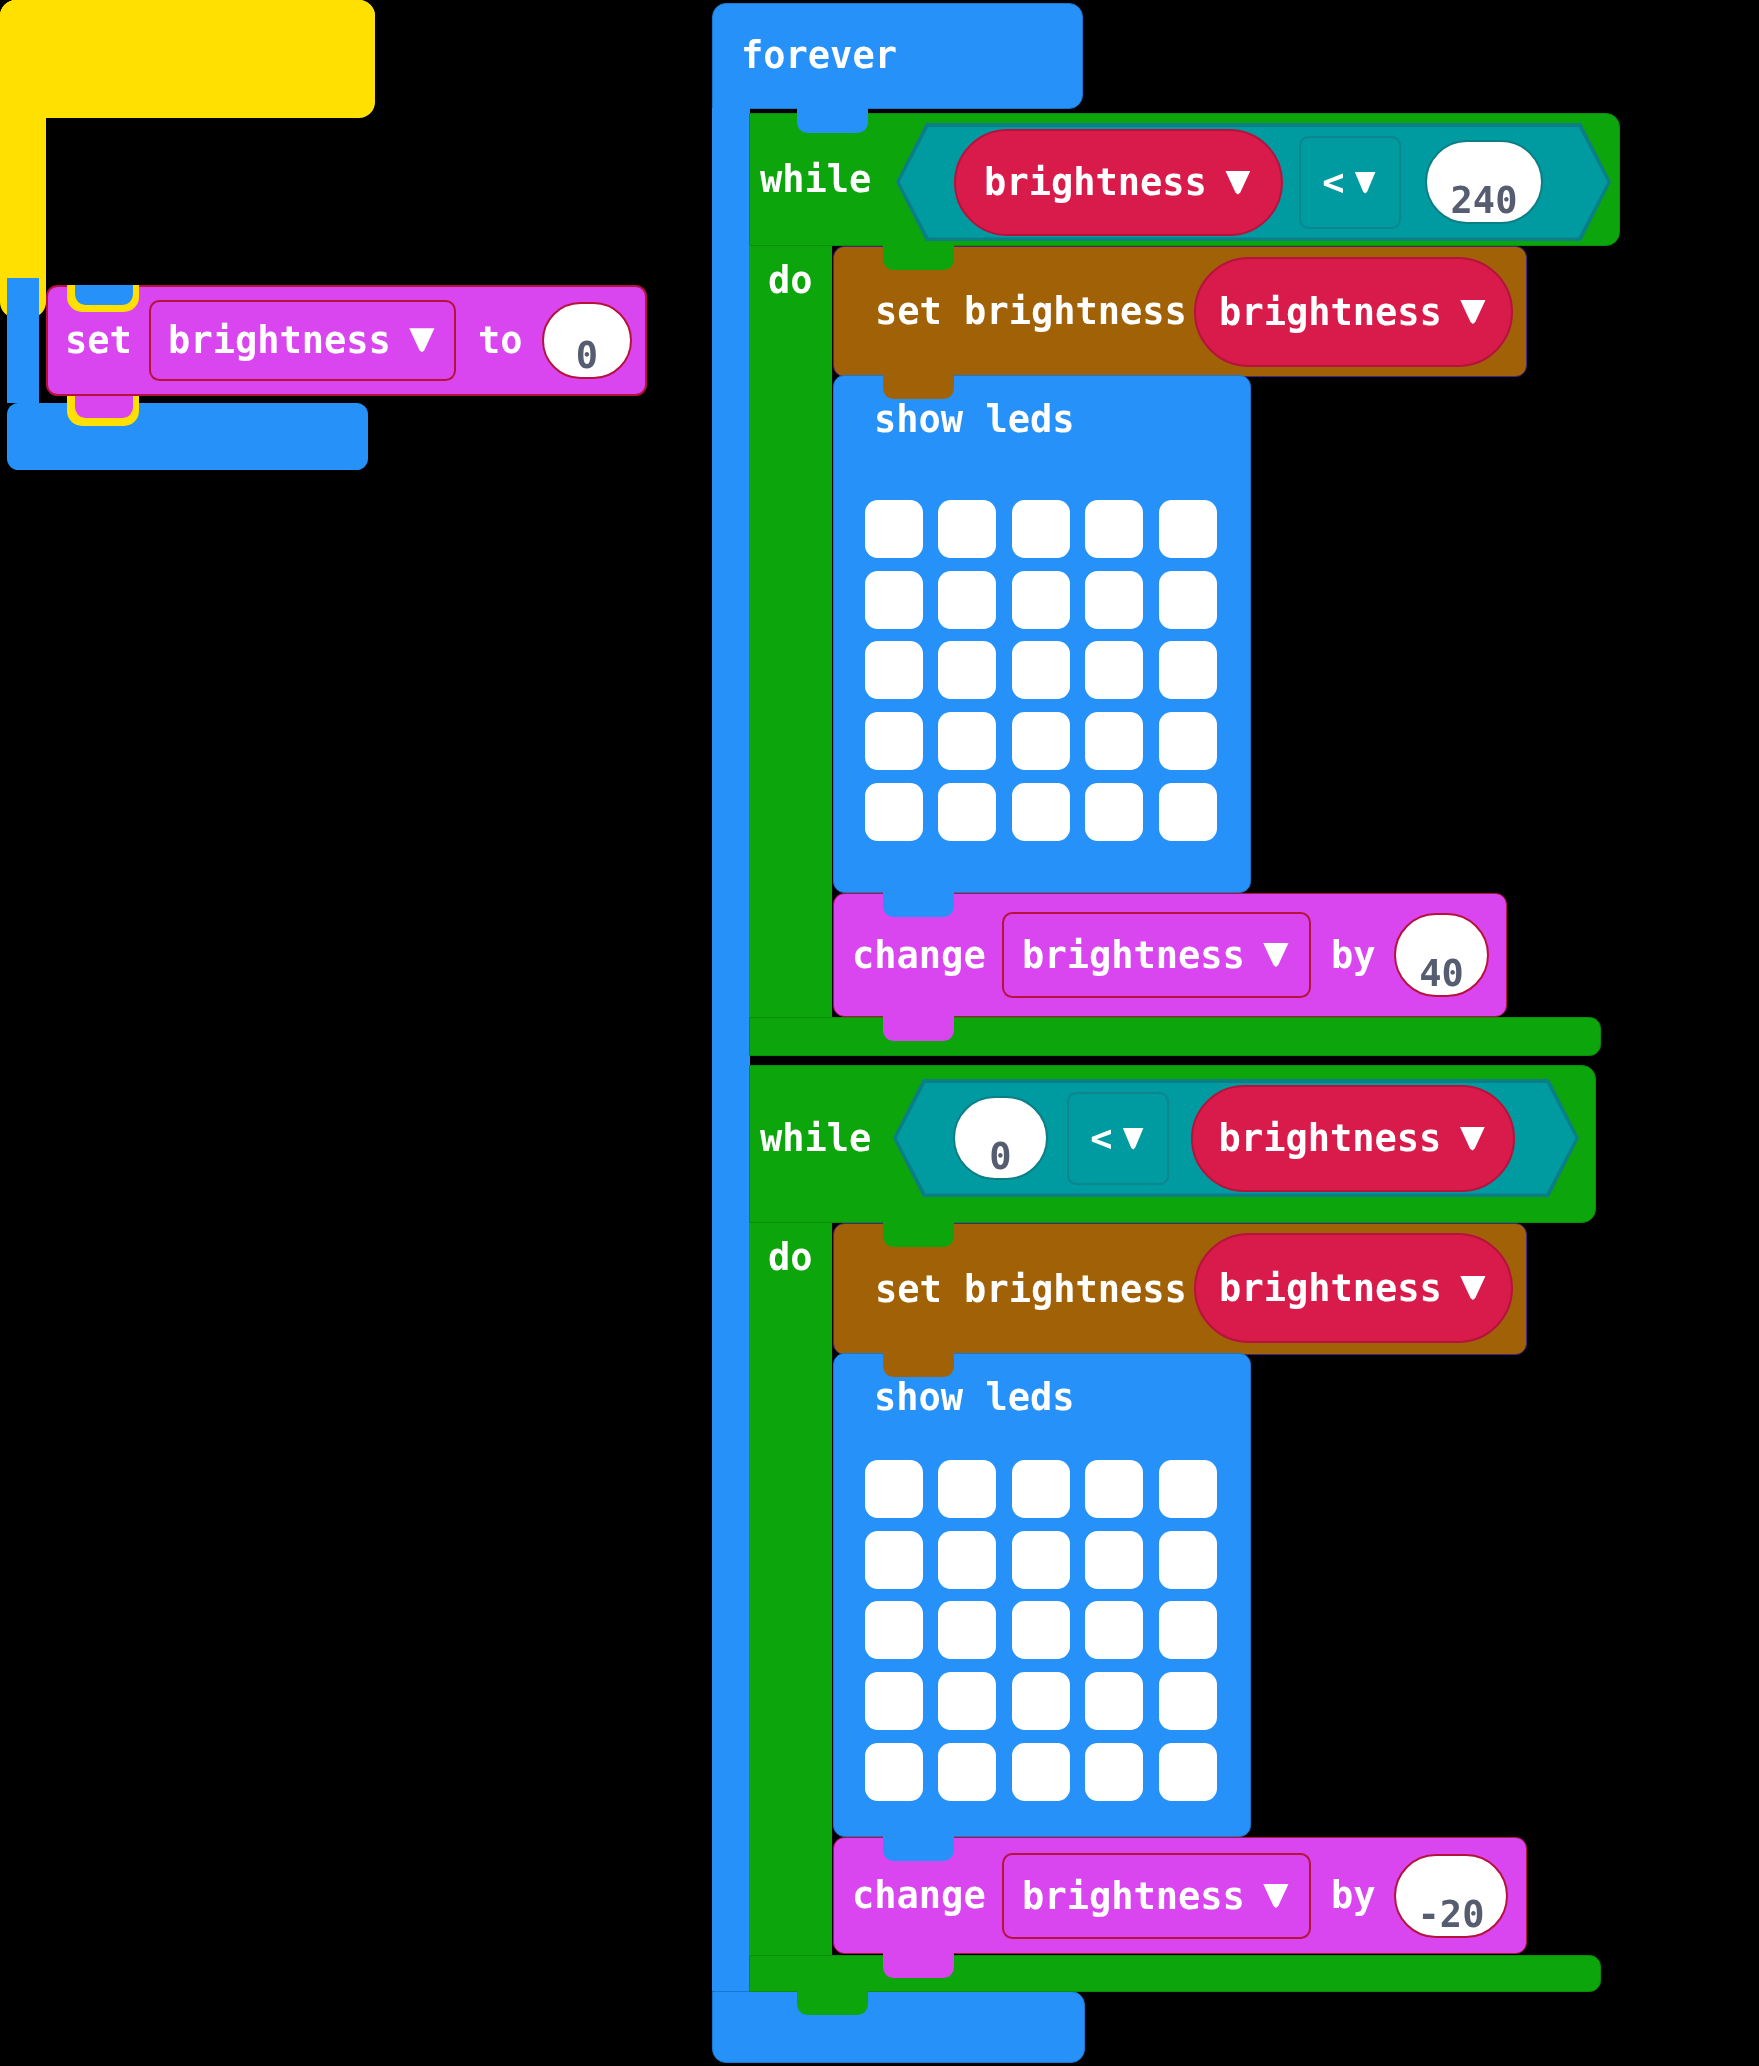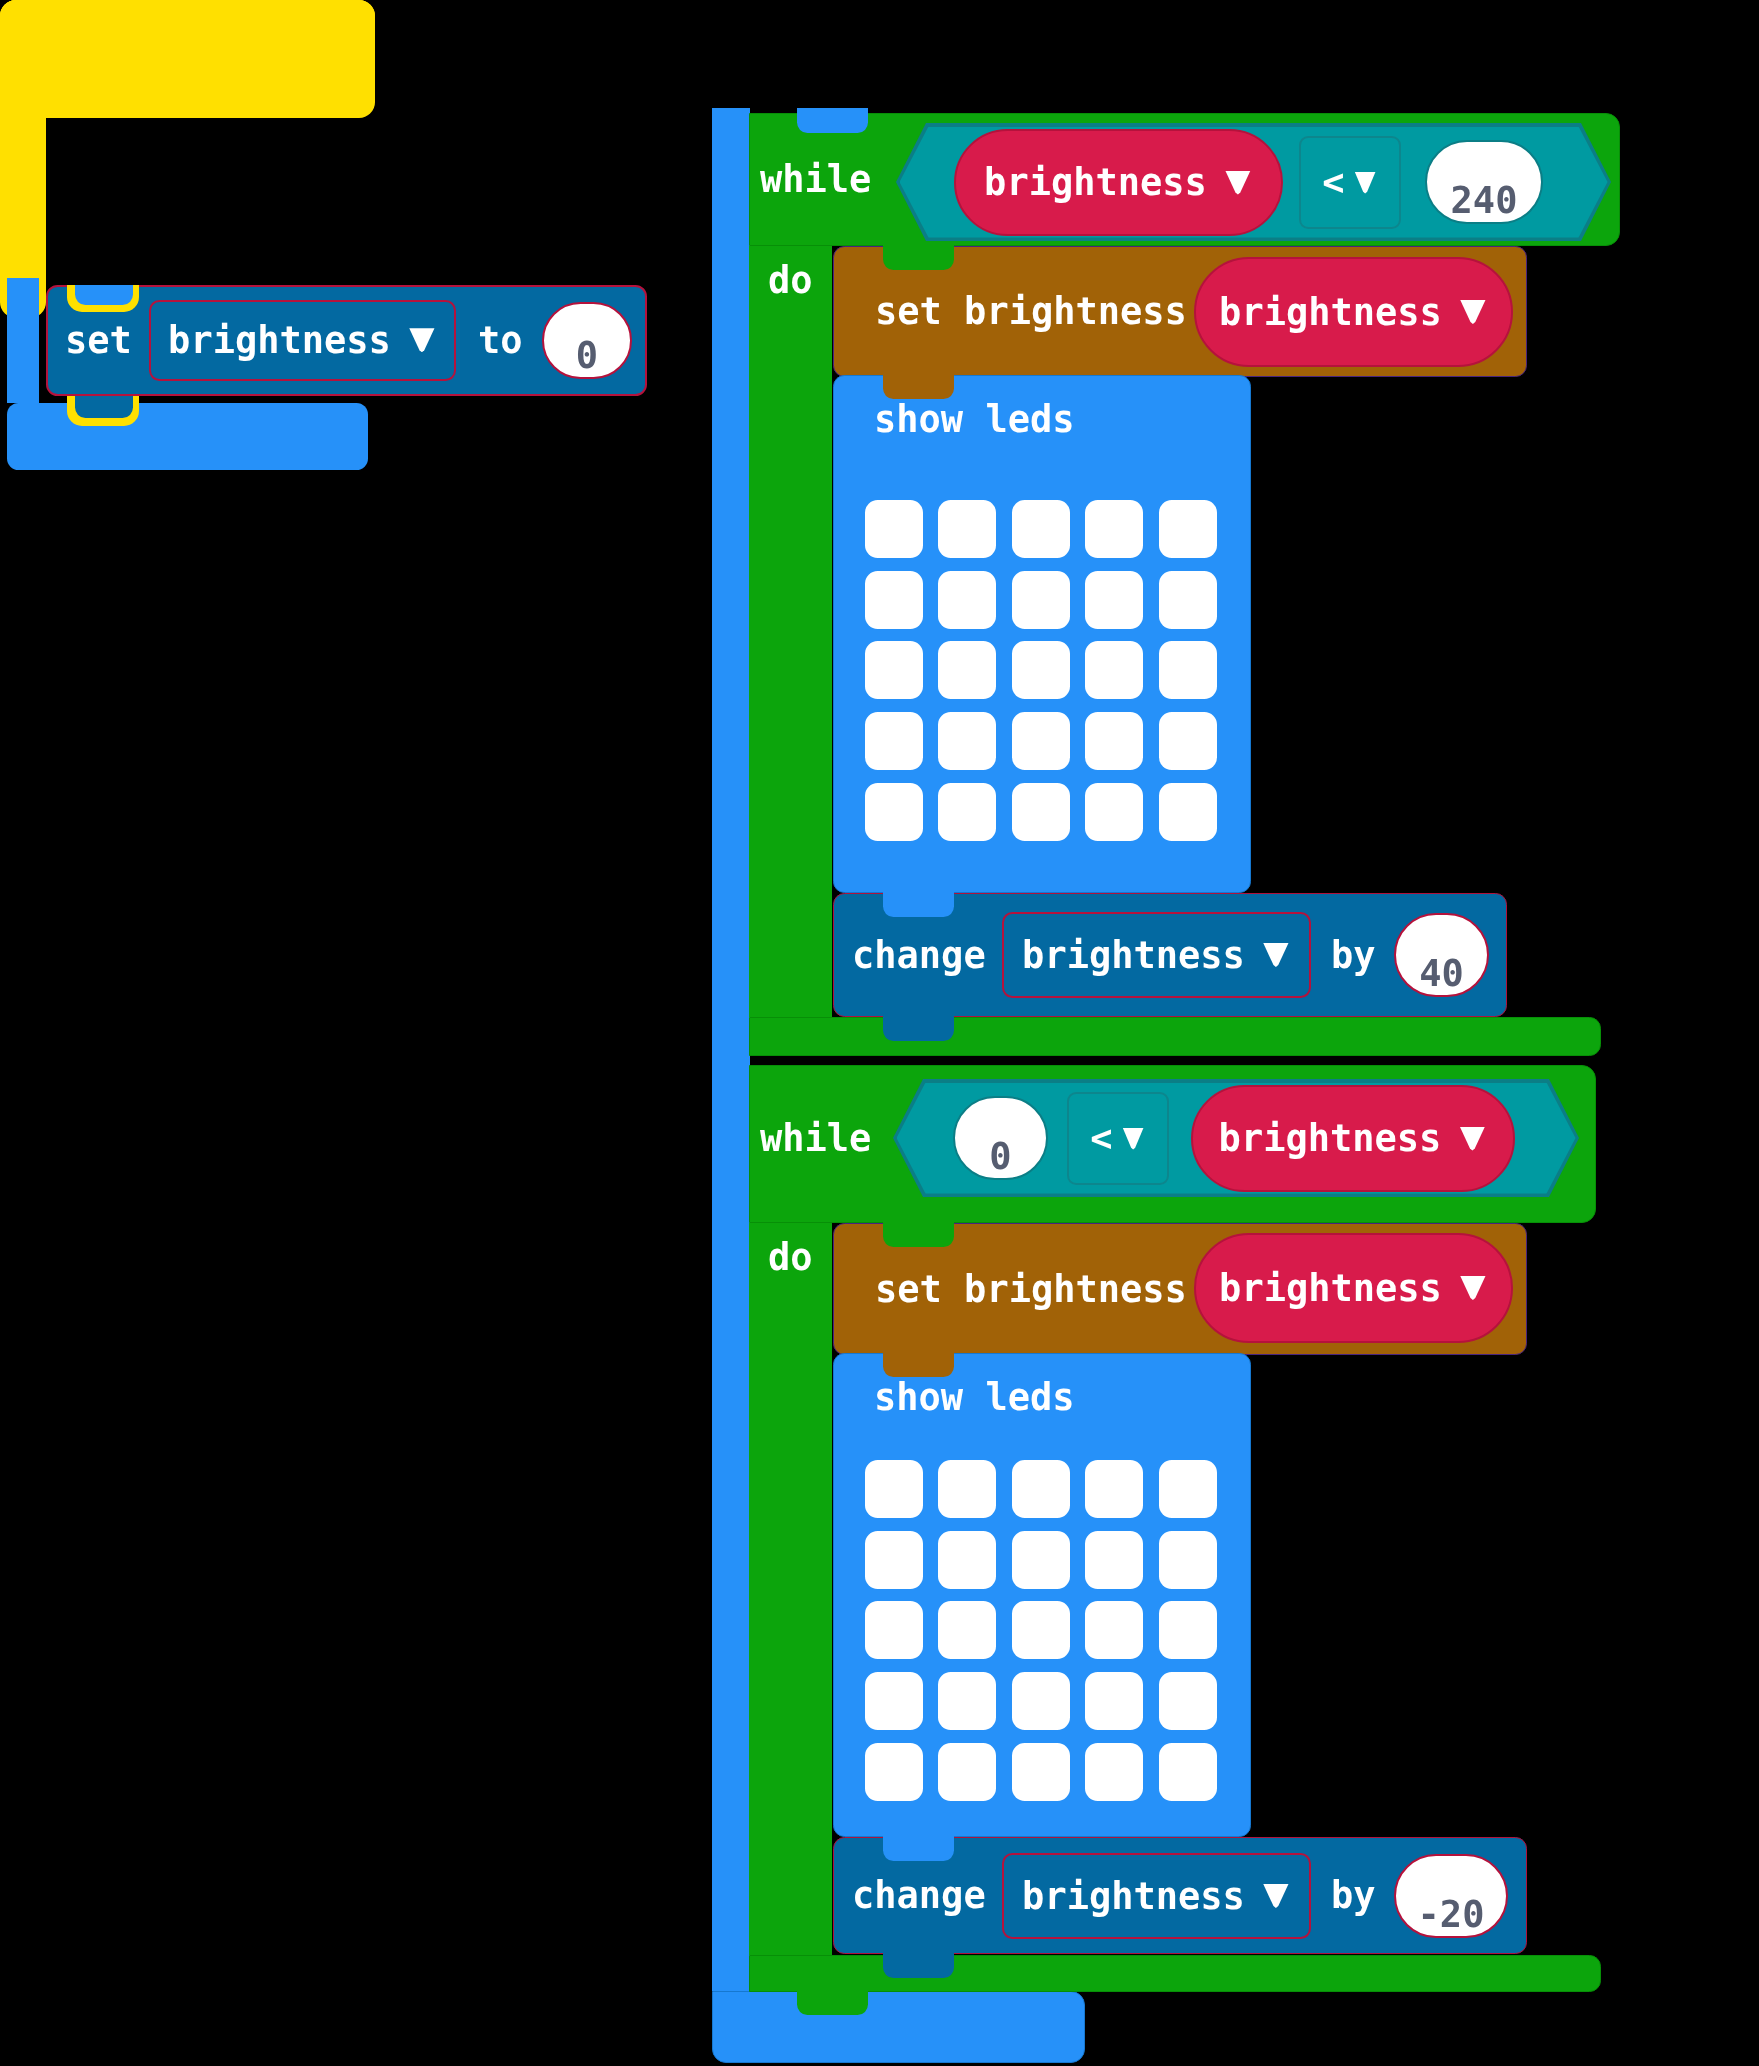--- a/index.html
+++ b/index.html
@@ -12,21 +12,21 @@
   }
   .abs{position:absolute;box-sizing:border-box;}
   .lbl{
     color:#fff;font-weight:bold;font-size:37px;white-space:nowrap;
     display:flex;align-items:center;
   }
   .numtxt{color:#565d70;font-weight:bold;font-size:37px;}
   
   .blue  {background:#2691f9;}
   .green {background:#0ca50c;}
-  .red   {background:#0369a1;}
+  .red   {background:#d946ef;}
   .purple{background:#a16207;}
   .b-blue  {border:1.7px solid #1678d0;}
   .b-green {border:1.7px solid #078f07;}
   .b-red   {border:1.7px solid #b0123c;}
   .b-purple{border:1.7px solid #49247e;}
   .tab{position:absolute;border-radius:0 0 10.4px 10.4px;}
   .halo{position:absolute;background:#ffe000;border-radius:0 0 15px 15px;}
   .yellow{background:#ffe000;}
   
   .caret{
@@ -85,20 +85,23 @@
   </div>
 
   <div class="abs blue" style="left:7px;top:278px;width:32px;height:125px;"></div>
   <div class="abs blue" style="left:7px;top:403px;width:361px;height:67px;border-radius:11.5px;"></div>
 
   <div class="halo" style="left:67px;top:285px;width:72px;height:27px;"></div>
   <div class="tab blue" style="left:75px;top:285px;width:58px;height:19.6px;"></div>
   <div class="halo" style="left:67px;top:396px;width:72px;height:30px;"></div>
   <div class="tab red" style="left:75px;top:396px;width:58px;height:22px;"></div>
 
+  <div class="abs blue b-blue" style="left:712px;top:2.9px;width:371px;height:106px;border-radius:14px 14px 14px 0;">
+    <div class="lbl" style="height:100%;padding-left:28px;">forever</div>
+  </div>
   <div class="abs blue" style="left:712px;top:108px;width:38px;height:1883px;"></div>
   <div class="abs blue b-blue" style="left:712px;top:1991px;width:373px;height:72px;border-radius:0 14px 14px 14px;"></div>
 
   <div class="abs green b-green" style="left:749px;top:113px;width:871px;height:133px;border-radius:0 14px 14px 0;"></div>
   <div class="lbl abs" style="left:760px;top:113px;height:133px;">while</div>
   <div class="abs hexouter" style="left:896px;top:123px;width:715px;height:118px;">
     <div class="hexinner"></div>
   </div>
   <div class="abs pill" style="left:954px;top:129px;width:329px;height:107px;">
     <span class="lbl">brightness</span>

